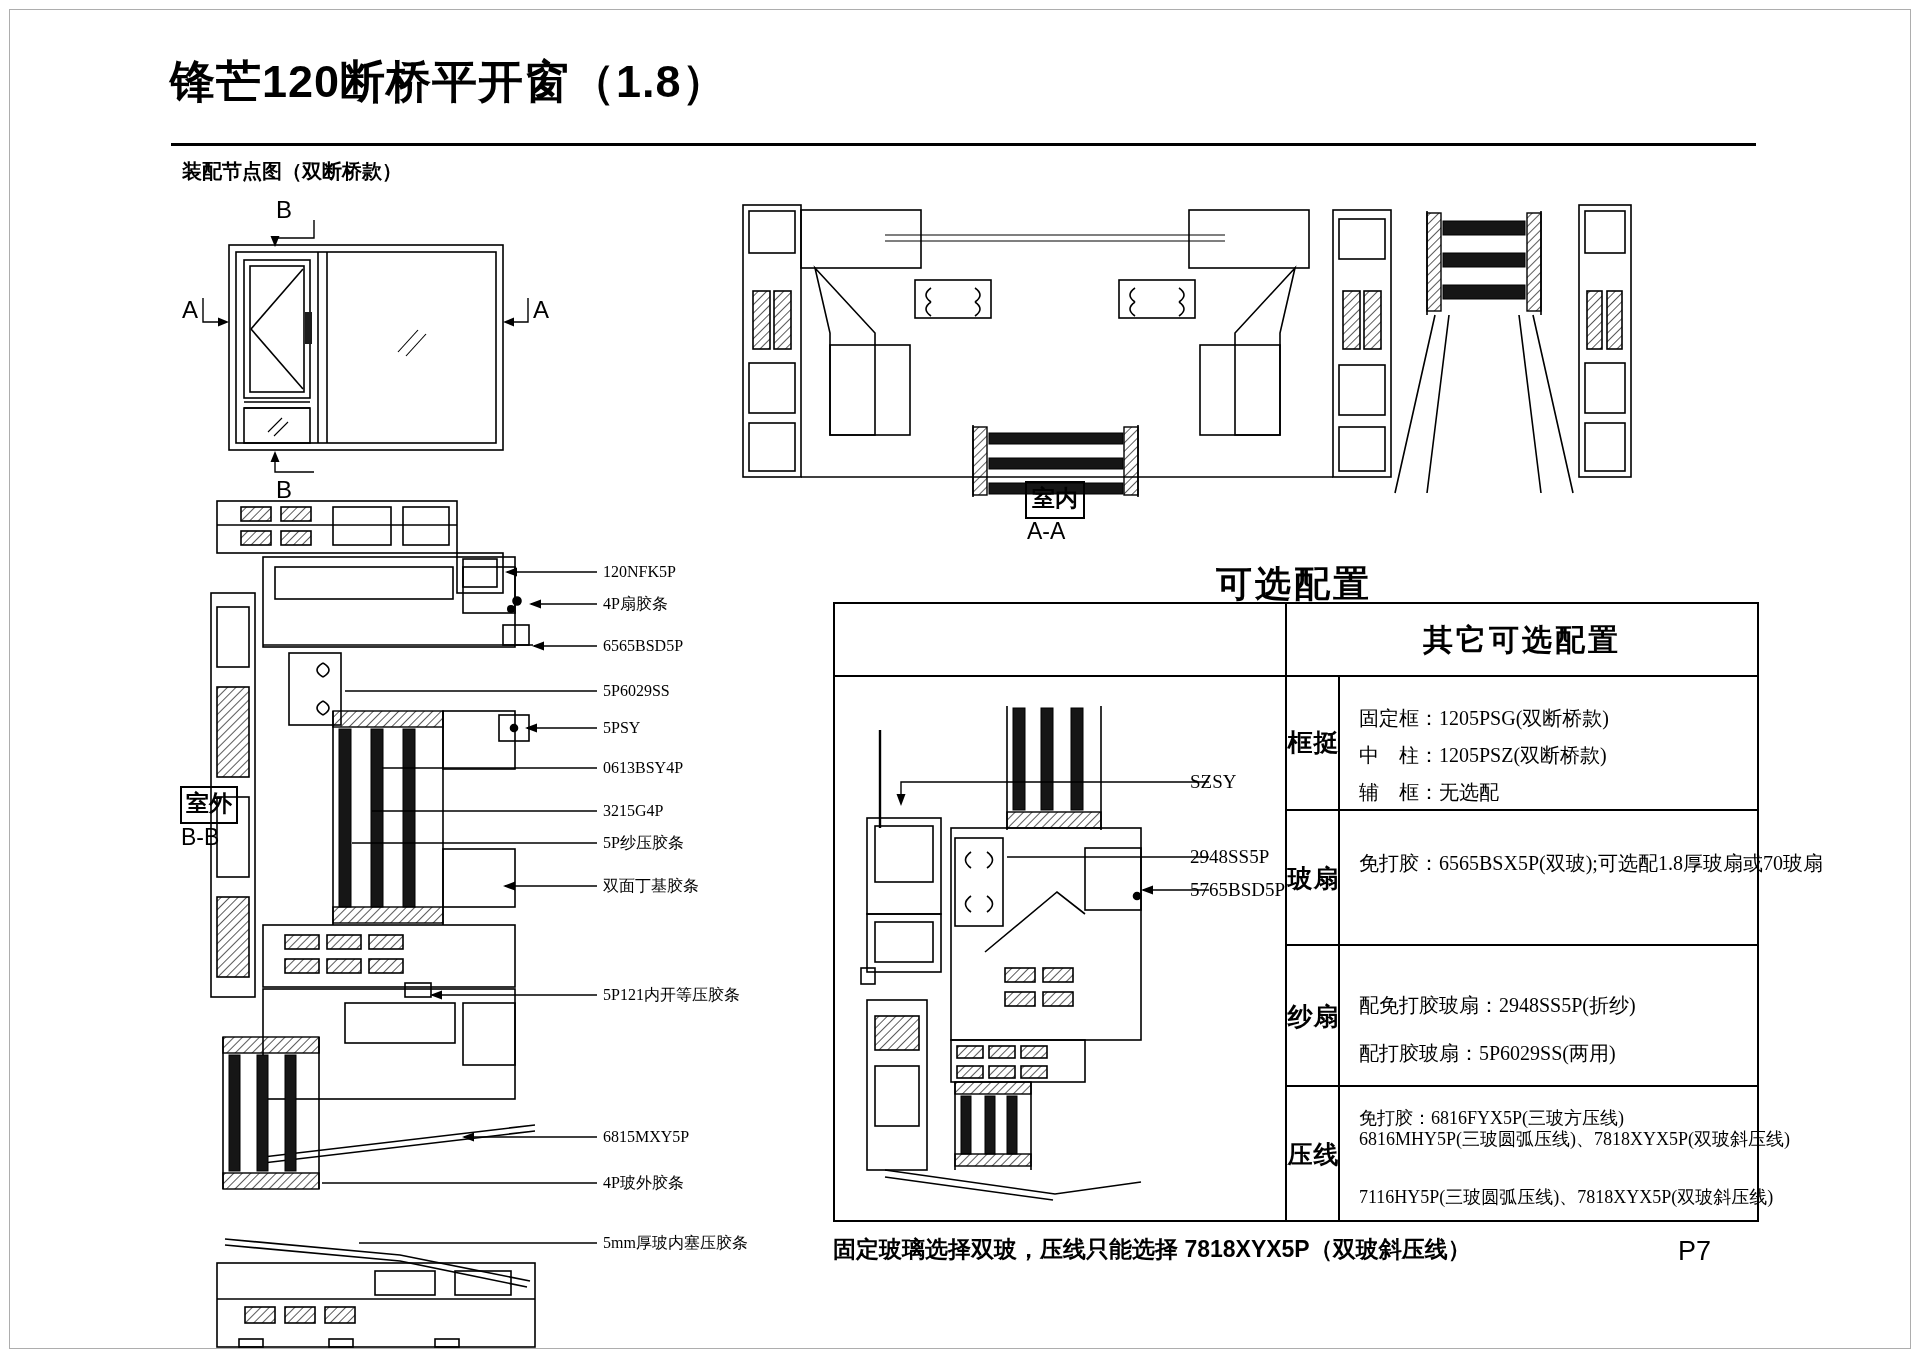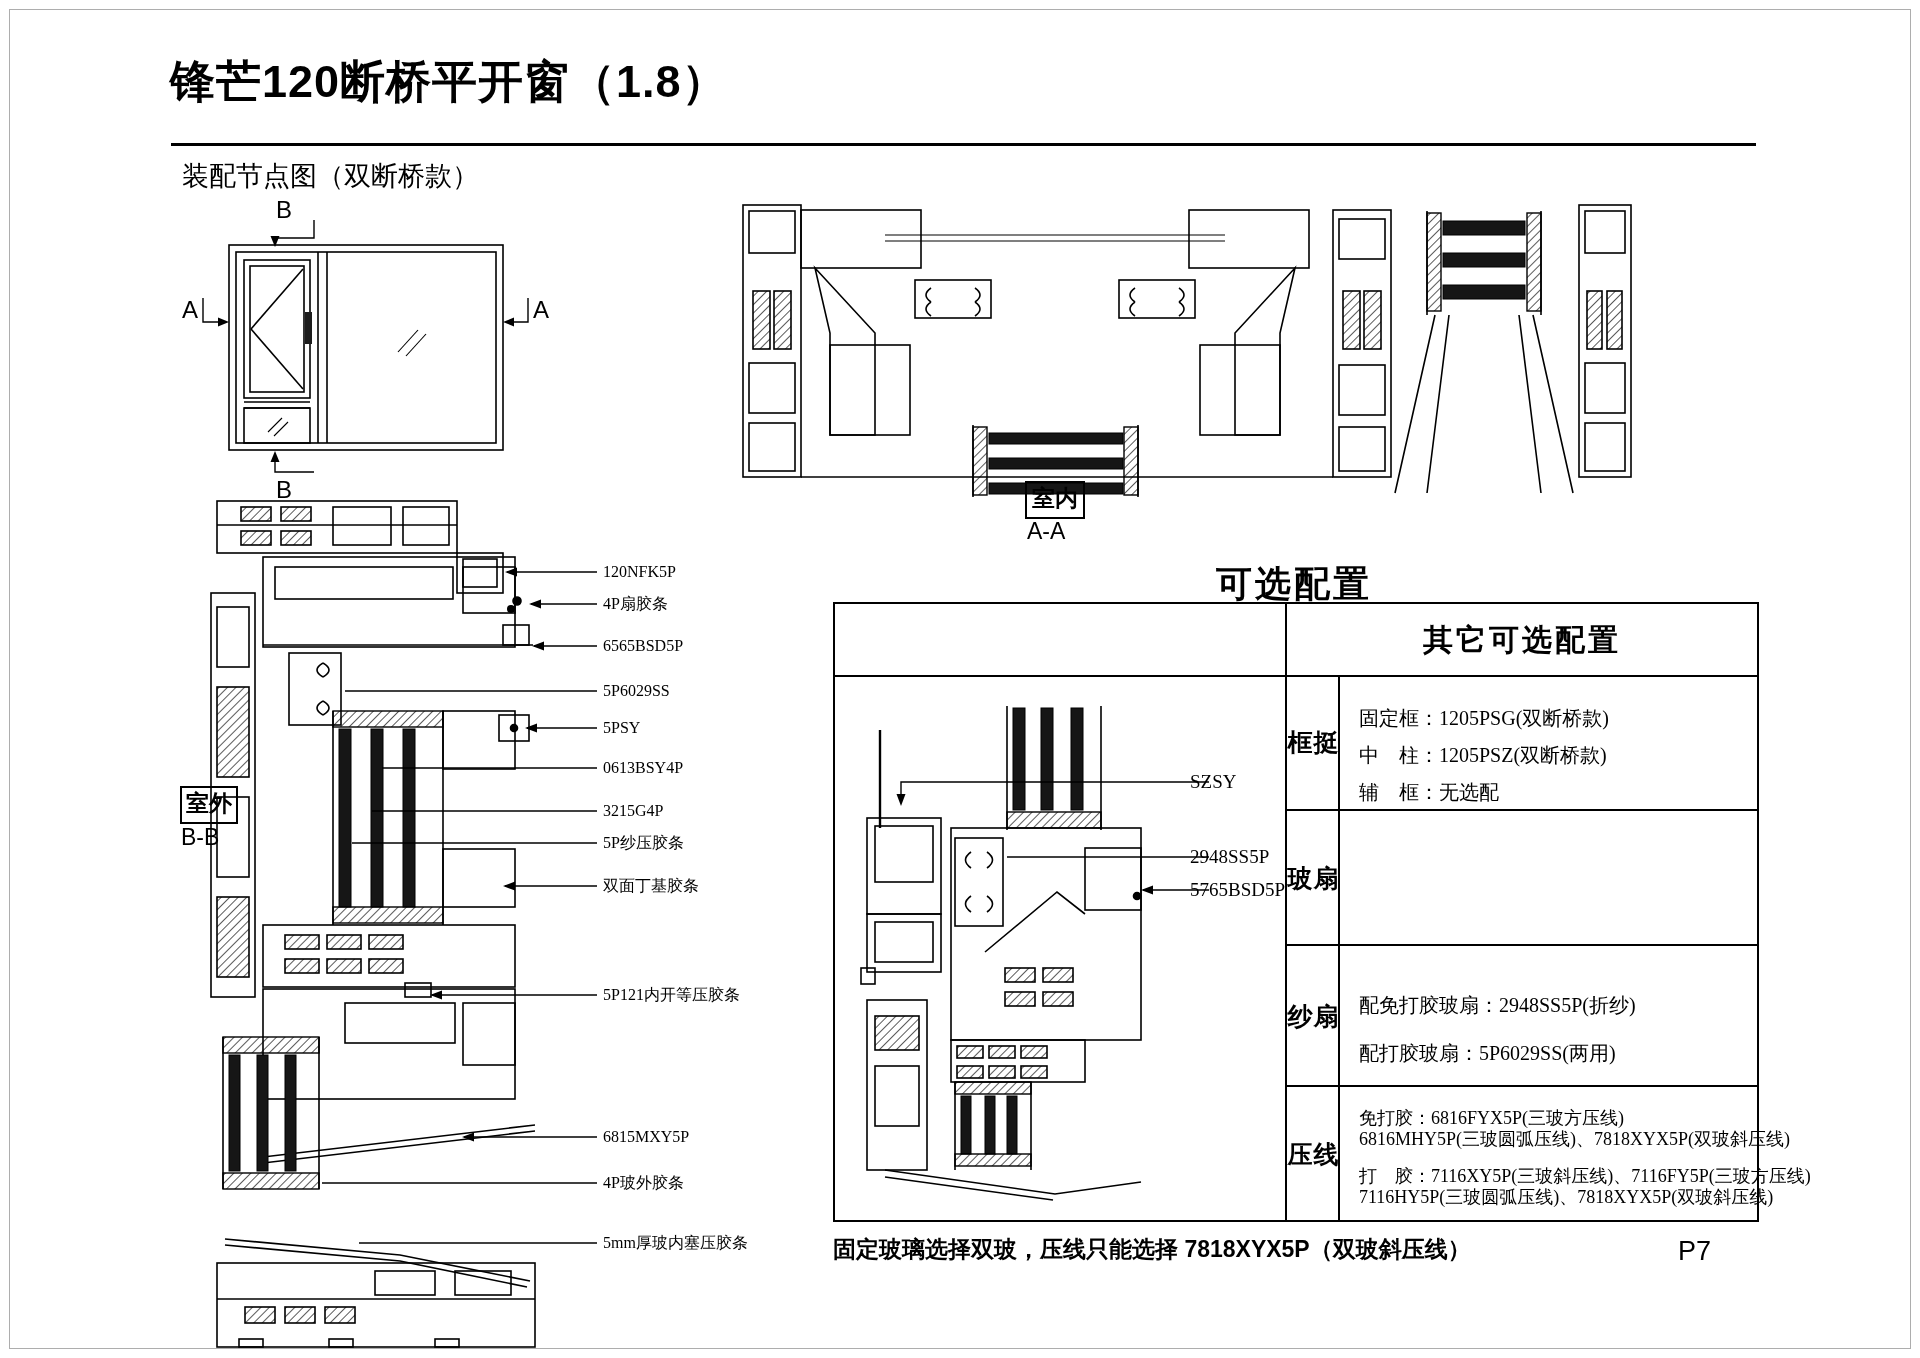--- a/index.html
+++ b/index.html
@@ -2,21 +2,21 @@
 <html><head>
 <meta charset="utf-8">
 <style>
   html,body{margin:0;padding:0;background:#fff;}
   body{width:1920px;height:1358px;position:relative;font-family:"Liberation Sans",sans-serif;color:#000;overflow:hidden;}
   .page-frame{position:absolute;inset:9px;border:1px solid #adadad;pointer-events:none;}
   .abs{position:absolute;}
   
   .page-title{left:170px;top:52px;font-size:45px;font-weight:700;letter-spacing:1px;}
   .title-rule{left:171px;top:143px;width:1585px;height:0;border-top:3px solid #000;}
-  .subtitle{left:182px;top:158px;font-size:27px;font-weight:400;}
+  .subtitle{left:182px;top:158px;font-size:20px;font-weight:700;}
   .sec-title{font-size:23px;font-weight:500;font-family:"Liberation Sans",sans-serif;}
   .boxed{border:2px solid #000;font-size:23px;font-weight:600;display:flex;align-items:flex-start;justify-content:center;}
   
   .plabel{position:absolute;left:603px;font-family:"Liberation Serif",serif;font-size:16px;white-space:nowrap;line-height:26px;}
   .dlabel{position:absolute;left:1190px;font-family:"Liberation Serif",serif;font-size:19px;white-space:nowrap;line-height:24px;}
   svg{position:absolute;overflow:visible;}
   .ln{stroke:#000;stroke-width:1.6;fill:none;}
   .ln2{stroke:#000;stroke-width:2.4;fill:none;}
   .thin{stroke:#000;stroke-width:1.1;fill:none;}
   .dk{fill:#161616;stroke:#000;stroke-width:1;}
@@ -343,27 +343,27 @@
 
   <div class="rowlab" style="top:122px">框挺</div>
   <div class="rowlab" style="top:258px">玻扇</div>
   <div class="rowlab" style="top:396px">纱扇</div>
   <div class="rowlab" style="top:534px">压线</div>
 
   <div class="cline" style="top:101px">固定框：1205PSG(双断桥款)</div>
   <div class="cline" style="top:138px">中　柱：1205PSZ(双断桥款)</div>
   <div class="cline" style="top:175px">辅　框：无选配</div>
 
+  <div class="cline" style="top:246px">免打胶：6565BSX5P(双玻);可选配1.8厚玻扇或70玻扇</div>
 
   <div class="cline" style="top:388px">配免打胶玻扇：2948SS5P(折纱)</div>
   <div class="cline" style="top:436px">配打胶玻扇：5P6029SS(两用)</div>
 
   <div class="cline sm" style="top:502px">免打胶：6816FYX5P(三玻方压线)</div>
   <div class="cline sm" style="top:523px">6816MHY5P(三玻圆弧压线)、7818XYX5P(双玻斜压线)</div>
-  <div class="cline sm" style="top:560px">打　胶：7116XY5P(三玻斜压线)、7116FY5P(三玻方压线)</div>
   <div class="cline sm" style="top:581px">7116HY5P(三玻圆弧压线)、7818XYX5P(双玻斜压线)</div>
 </div>
 
 <svg class="abs" style="left:855px;top:700px" width="357" height="500" viewBox="0 0 357 500">
 
   <line class="ln2" x1="25" y1="30" x2="25" y2="128"></line>
 
   <g class="ln">
     <rect x="12" y="118" width="74" height="96"></rect>
     <rect x="20" y="126" width="58" height="56"></rect>

